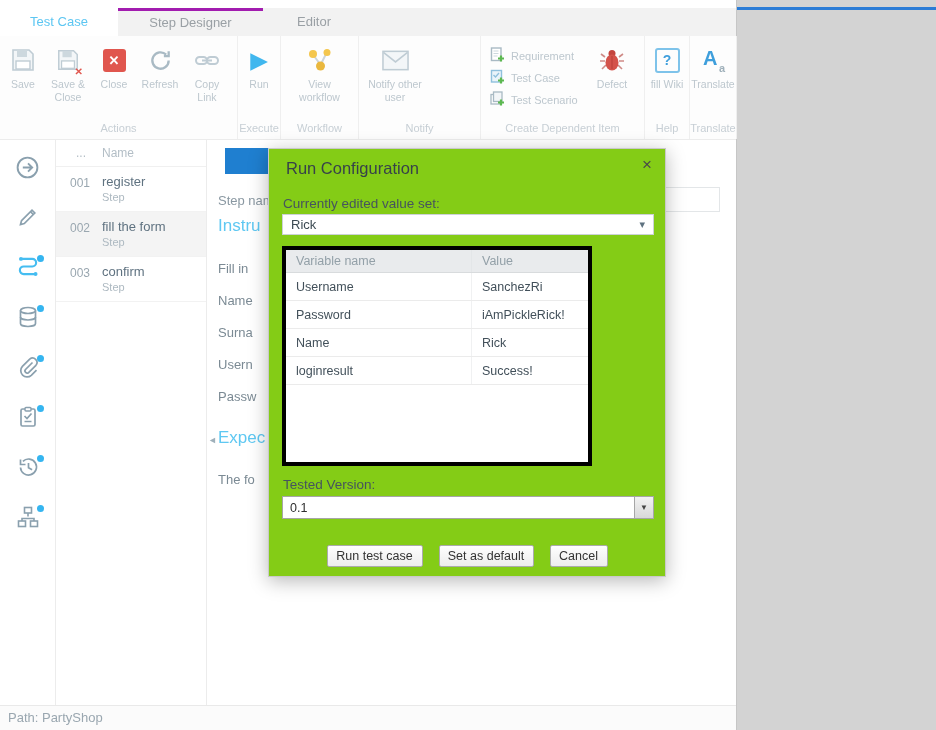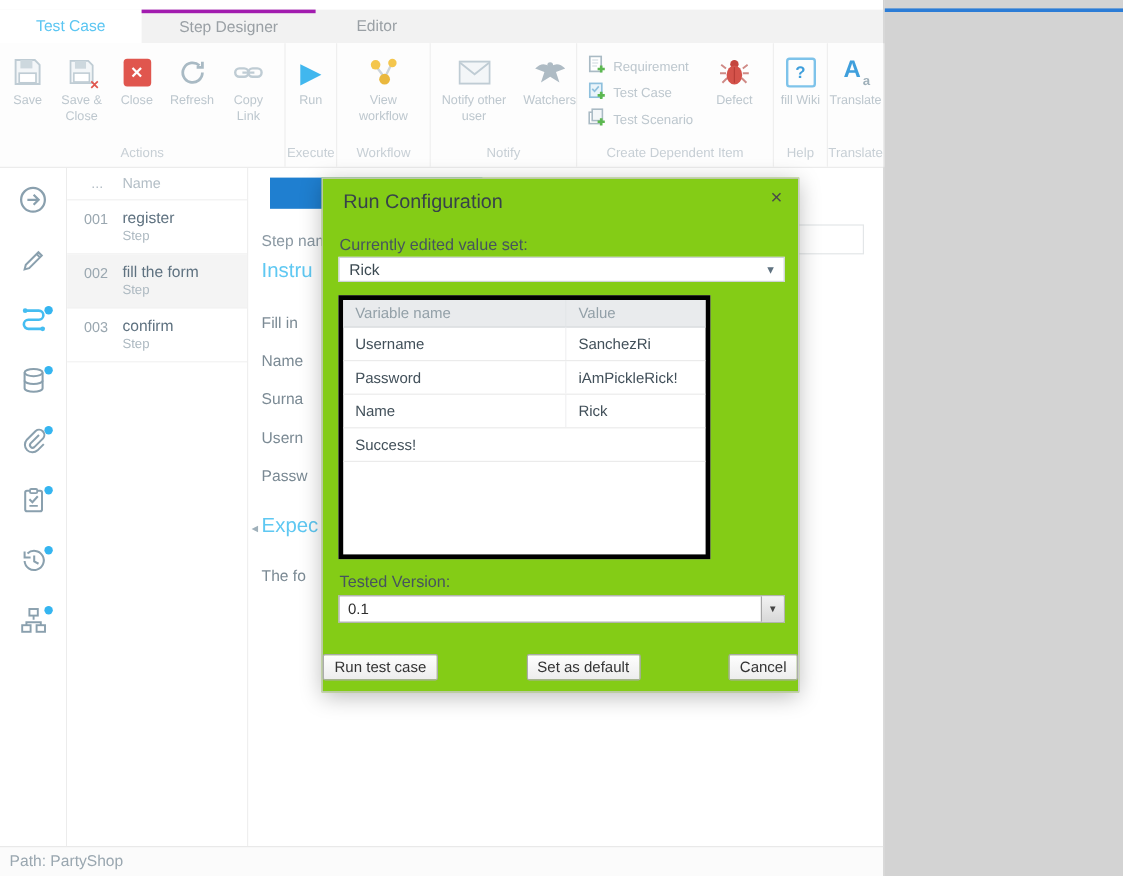--- a/index.html
+++ b/index.html
@@ -78,21 +78,21 @@
   .m-table{position:absolute;left:13px;top:97px;width:310px;height:220px;border:4px solid #000000;box-sizing:border-box;overflow:hidden;background:#fff;}
   .t-head{height:22px;background:#e9ebed;border-bottom:1px solid #d8dbdd;display:flex;font-size:12.5px;color:#93a0a8;align-items:center;}
   .t-c1{width:186px;padding-left:10px;box-sizing:border-box;border-right:1px solid #e3e6e8;height:100%;display:flex;align-items:center;}
   .t-c2{flex:1;padding-left:10px;box-sizing:border-box;height:100%;display:flex;align-items:center;}
   .t-row{height:27px;border-bottom:1px solid #ebebeb;display:flex;align-items:center;font-size:12.5px;color:#42505a;}
   .t-row .t-c1{border-right:1px solid #f0f1f2;}
   .m-label2{position:absolute;left:14px;top:328px;font-size:13.5px;color:#46545e;}
   .m-combo{position:absolute;left:13px;top:347px;width:372px;height:23px;border:1px solid #a6a6a6;display:flex;align-items:center;padding-left:7px;box-sizing:border-box;font-size:12.5px;color:#2e2e2e;background:#fff;cursor:pointer;}
   .combo-btn{margin-left:auto;width:19px;height:100%;background:linear-gradient(#f2f2f2,#d8d8d8);border-left:1px solid #a6a6a6;display:flex;align-items:center;justify-content:center;box-sizing:border-box;cursor:pointer;}
   .combo-arrow{font-size:8px;color:#444;}
-  .m-buttons{position:absolute;left:0;top:396px;width:100%;display:flex;justify-content:space-between;gap:4px;}
+  .m-buttons{position:absolute;left:0;top:396px;width:100%;display:flex;justify-content:center;gap:16px;}
   .btn{height:22px;border:1px solid #ababab;background:linear-gradient(#fefefe,#ededed);font-size:12.5px;color:#333;font-family:inherit;border-radius:2px;padding:0;cursor:pointer;}
   .btn.b1{width:96px}.btn.b2{width:95px}.btn.b3{width:58px}
 </style>
 </head>
 <body>
 
 <div class="screen">
   <div class="top-accent"></div>
 
   <div class="app">
@@ -190,29 +190,20 @@
       <div class="rgroup g-notify">
         <div class="ritems">
           <div class="ritem w64">
             <span class="ric">
               <svg width="27" height="21" viewBox="0 0 28 21">
                   <rect x="1" y="1" width="26" height="19" fill="#f3f6f8" stroke="#bfccd4" stroke-width="1.6"></rect>
                   <path d="M1.5 2l12.5 10L26.5 2" fill="none" stroke="#bfccd4" stroke-width="1.6"></path>
                 </svg>
             </span>
             <span class="rlab">Notify other user</span>
-          </div>
-          <div class="ritem w56">
-            <span class="ric">
-              <svg width="27" height="24" viewBox="0 0 28 24">
-                  <path d="M1 9q7-7 13-1 6-6 13 1l-8 3 3 9-8-5-8 5 3-9z" fill="#aebbc4"></path>
-                  <circle cx="14" cy="6" r="2.5" fill="#aebbc4"></circle>
-                </svg>
-            </span>
-            <span class="rlab">Watchers</span>
           </div>
         </div>
         <div class="rgroup-label">Notify</div>
       </div>
 
       <div class="rgroup g-create">
         <div class="create-wrap">
           <div class="mini-col">
             <div class="mini-item">
               <span>
@@ -431,20 +422,21 @@
       </div>
       <div class="t-row">
         <div class="t-c1">Password</div>
         <div class="t-c2">iAmPickleRick!</div>
       </div>
       <div class="t-row">
         <div class="t-c1">Name</div>
         <div class="t-c2">Rick</div>
       </div>
       <div class="t-row">
+        <div class="t-c1">loginresult</div>
         <div class="t-c2">Success!</div>
       </div>
     </div>
 
     <div class="m-label2">Tested Version:</div>
     <div class="m-combo">
       <span>0.1</span>
       <span class="combo-btn">
         <span class="combo-arrow">▼</span>
       </span>

